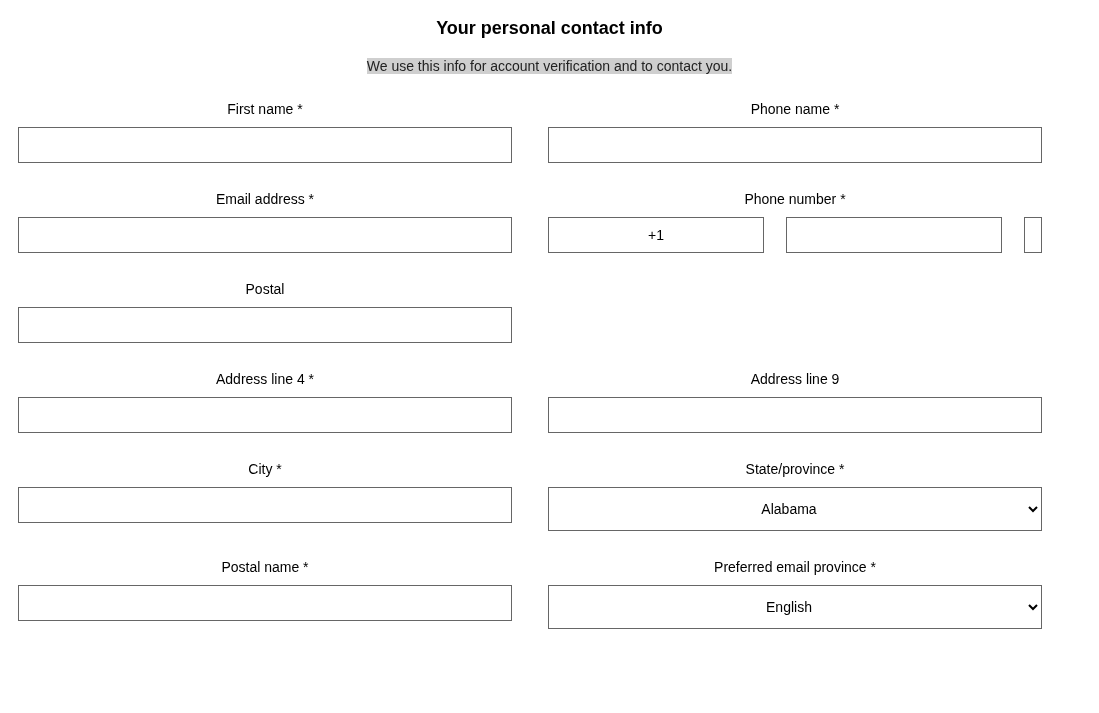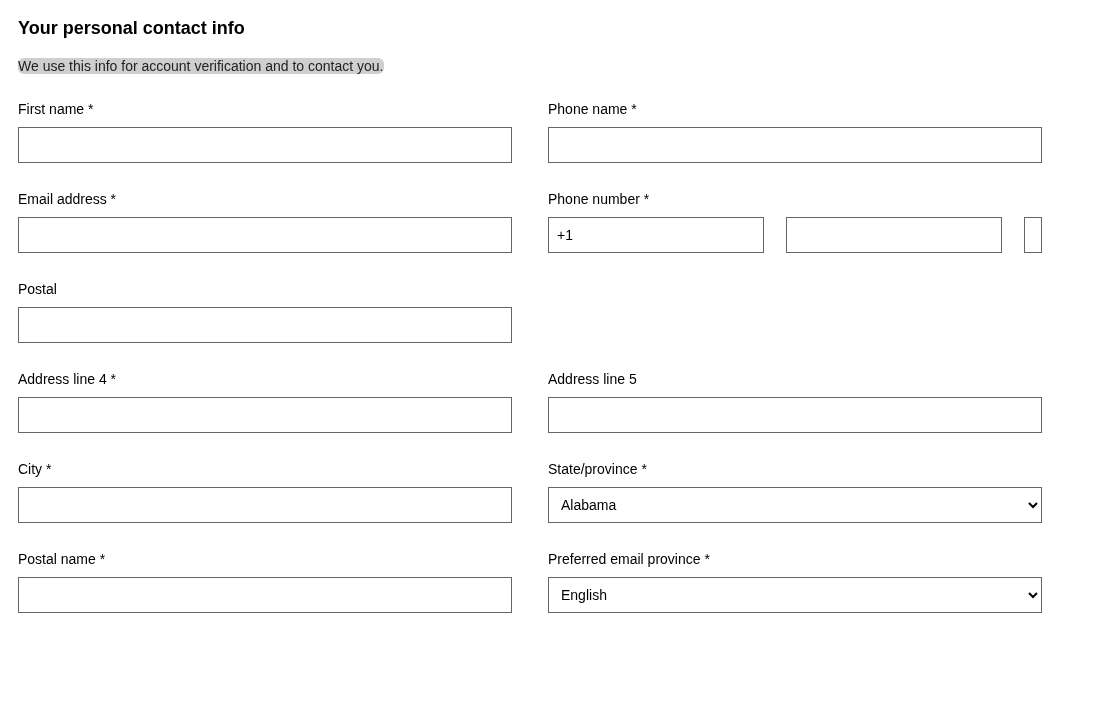--- a/index.html
+++ b/index.html
@@ -1,39 +1,39 @@
 <!DOCTYPE html>
 <html><head>
   <meta charset="utf-8">
   <style>
     * {
       box-sizing: border-box;
       margin: 0;
       padding: 0;
+      text-align: center;
     }
     body {
       font-family: "Segoe UI", Arial, sans-serif;
       font-size: 14px;
       color: #000;
       background: #fff;
       padding: 18px;
       width: 1099px;
     }
     h2.heading {
       font-size: 18px;
       font-weight: 700;
       margin-bottom: 18px;
     }
     .subtext {
       display: inline;
       background: #cfcfcf;
       color: #222;
       font-size: 14px;
       line-height: 1.4;
-      border-radius: 6px;
     }
     .form {
       margin-top: 24px;
     }
     .row {
       display: flex;
       gap: 36px;
       margin-bottom: 28px;
     }
     .col {
@@ -49,21 +49,21 @@
       width: 100%;
       height: 36px;
       border: 1px solid #666;
       padding: 4px 8px;
       font-size: 14px;
       background: #fff;
       outline: none;
     }
     select {
       width: 100%;
-      height: 36px;
+      height: 44px;
       border: 1px solid #666;
       padding: 4px 8px;
       font-size: 14px;
       background: #fff;
       outline: none;
     }
     .phone-group {
       display: flex;
       gap: 22px;
     }
@@ -132,21 +132,21 @@
     </div>
     <div class="col"></div>
   </div>
 
   <div class="row">
     <div class="col">
       <label class="field-label">Address line 4 *</label>
       <input type="text" value="" style="">
     </div>
     <div class="col">
-      <label class="field-label">Address line 5</label>
+      <label class="field-label">Address line 9</label>
       <input type="text" value="" style="">
     </div>
   </div>
 
   <div class="row">
     <div class="col">
       <label class="field-label">City *</label>
       <input type="text" value="" style="">
     </div>
     <div class="col">

